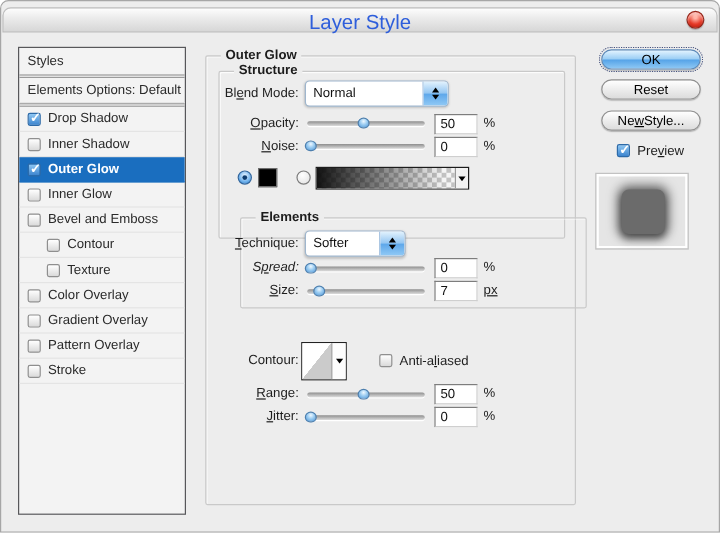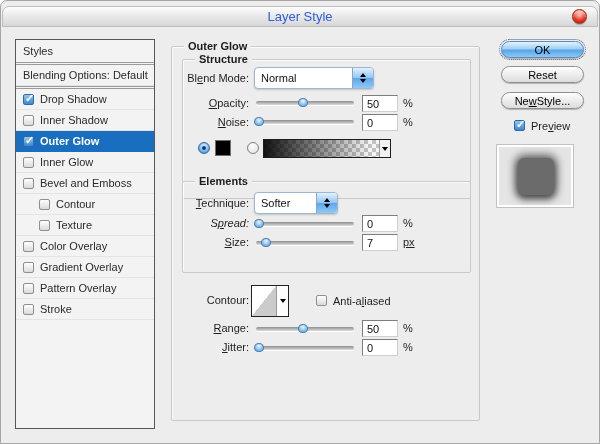--- a/index.html
+++ b/index.html
@@ -7,21 +7,21 @@
   body { font-family:"Liberation Sans", sans-serif; }
 
   .window { position:relative; width:600px; height:444px; background:#ededed;
     border:1px solid #a6a6a6; border-radius:7px 7px 0 0; overflow:hidden; }
 
   
   .titlebar { position:absolute; top:5px; left:1px; right:1px; height:21px;
     background:linear-gradient(#fdfdfd,#eaeaea 45%,#d7d7d7);
     border:1px solid #bdbdbd; border-radius:7px 7px 0 0; }
   .title { position:absolute; left:0; right:0; top:2px; text-align:center;
-    font-size:13px; color:#2e5edb; }
+    font-size:17px; color:#2e5edb; }
   .close-orb { position:absolute; right:10px; top:2px; width:15px; height:15px;
     border-radius:50%; border:1px solid #93281c; cursor:pointer;
     background:radial-gradient(circle at 50% 32%, #ffb3a6 0 12%, #e63a28 55%, #a51405);
     box-shadow:inset 0 2px 2px rgba(255,255,255,.55), 0 1px 1px rgba(0,0,0,.25); }
 
   
   .listbox { position:absolute; left:14px; top:38px; width:140px; height:390px;
     background:#f3f3f3; border:1px solid #57575a; overflow:hidden; }
   .lrow { height:21px; display:flex; align-items:center; padding-left:7px;
     font-size:11px; color:#2a2a2a; border-bottom:1px solid #e4e4e4; cursor:pointer; }
@@ -126,21 +126,21 @@
     <span class="title">Layer Style</span>
     <span class="close-orb"></span>
   </div>
 
   <div class="listbox">
     <div class="lrow header">
       <span class="lbl">Styles</span>
     </div>
     <div class="sep2"></div>
     <div class="lrow">
-      <span class="lbl">Blending Options: Default</span>
+      <span class="lbl">Elements Options: Default</span>
     </div>
     <div class="sep2"></div>
     <div class="lrow">
       <span class="cb checked"></span>
       <span class="lbl">Drop Shadow</span>
     </div>
     <div class="lrow">
       <span class="cb"></span>
       <span class="lbl">Inner Shadow</span>
     </div>
@@ -181,21 +181,21 @@
       <span class="lbl">Stroke</span>
     </div>
   </div>
 
   <div class="group" style="left:170px; top:45px; width:309px; height:375px;">
     <span class="legend">Outer Glow</span>
   </div>
   <div class="group" style="left:181px; top:58px; width:289px; height:140px;">
     <span class="legend">Structure</span>
   </div>
-  <div class="group" style="left:181px; top:180px; width:289px; height:92px;">
+  <div class="group" style="left:199px; top:180px; width:289px; height:76px;">
     <span class="legend">Elements</span>
   </div>
 
   <span class="rlabel" style="top:71px;">Bl<u>e</u>nd Mode:</span>
   <div class="dropdown" style="left:253px; top:66px; width:120px;">
     <span class="dd-text">Normal</span>
     <span class="stepper">
         <i class="tu"></i>
         <i class="td"></i>
       </span>

